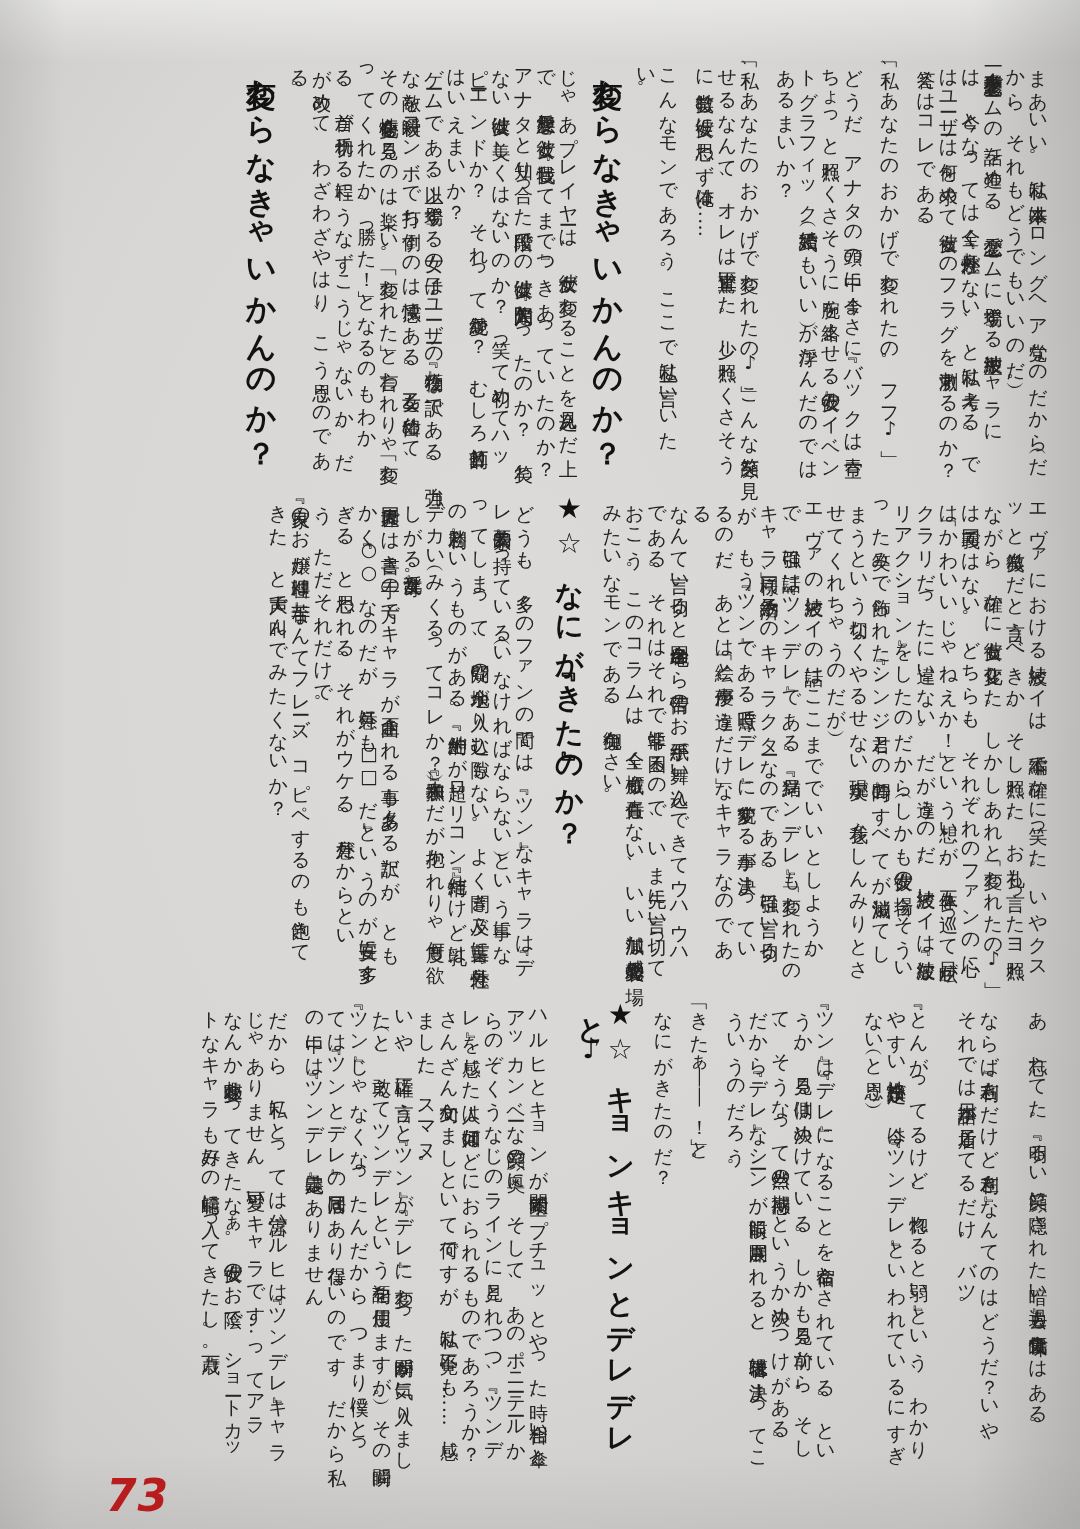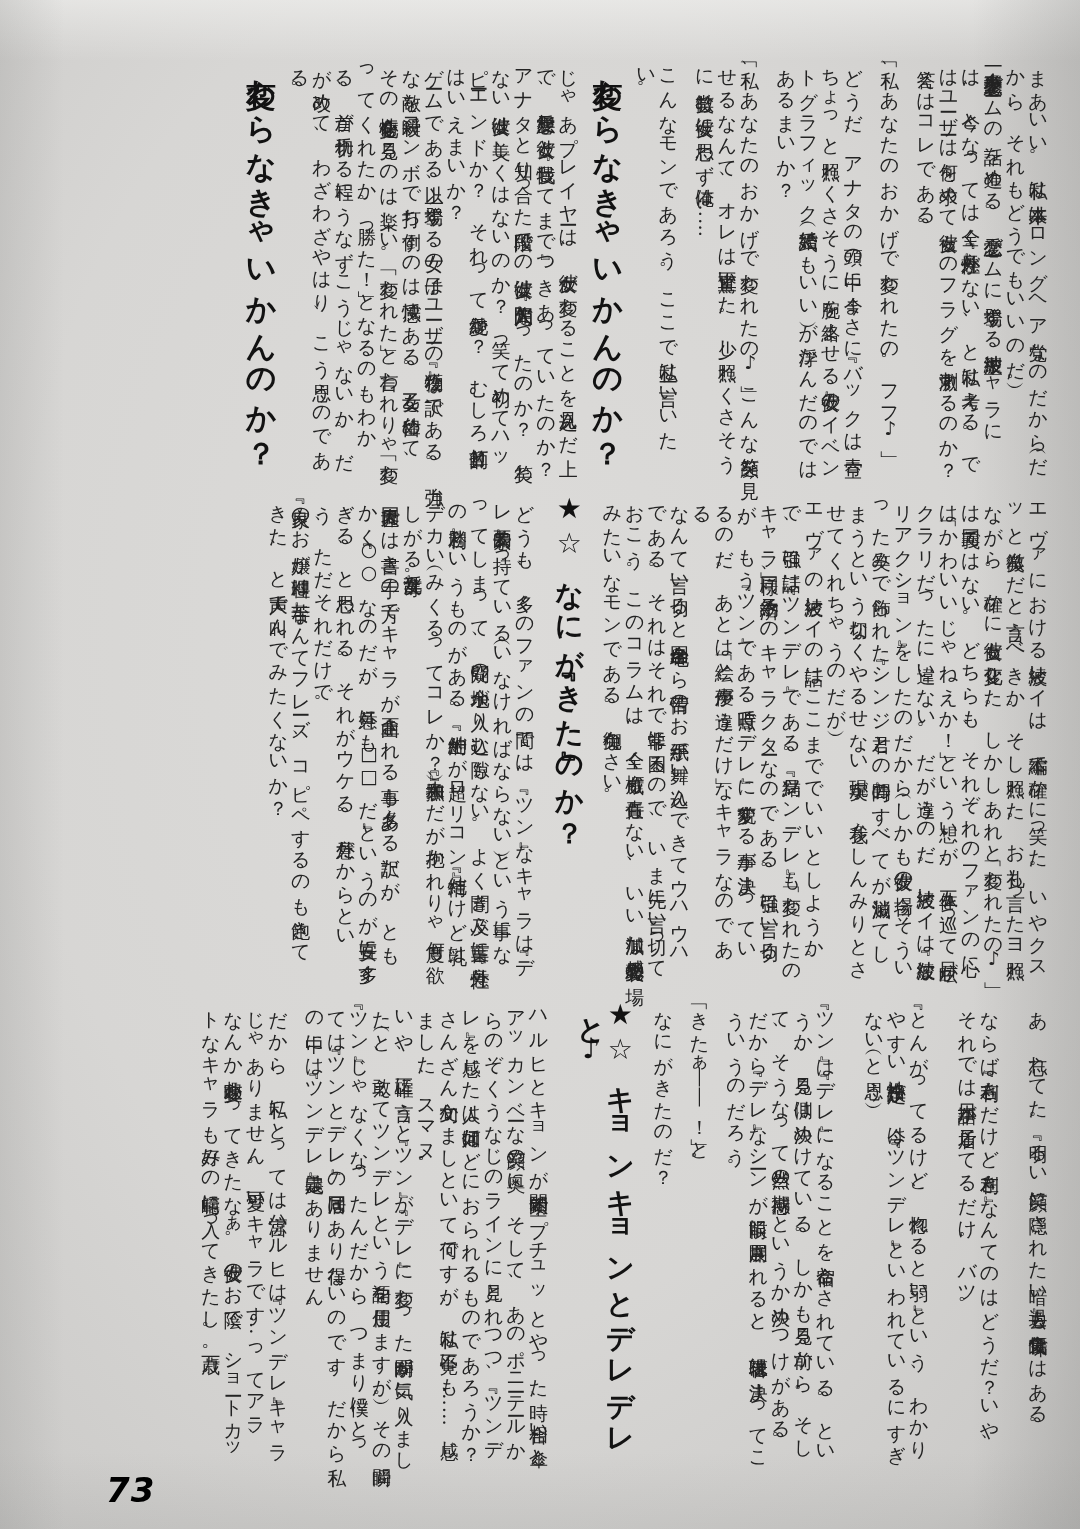--- a/index.html
+++ b/index.html
@@ -33,21 +33,21 @@
     font-family:"DejaVu Sans","Liberation Sans",sans-serif;
     font-weight:bold;color:#121212;
     font-size:30px;line-height:1.04;letter-spacing:2px;
     margin-block:12px;
   }
   p.heading-sub{font-size:28px;margin-block:18px;}
   #page-number{
     position:absolute;left:106px;top:1470px;
     font-family:"DejaVu Sans","Liberation Sans",sans-serif;
     font-weight:bold;font-style:italic;
-    font-size:34px;color:#000000;letter-spacing:1px;
+    font-size:44px;color:#b91c1c;letter-spacing:1px;
   }
 </style>
 </head>
 <body>
 
 <div class="paper"></div>
 
 <div id="band-top" class="vband">
     <p class="body">まあいい。私は本来はロングヘア党なのだから（だから、それもどうでもいいのだ）。</p>
     <p class="body">一夫多妻型恋愛ゲームの話を進める。恋愛ゲームに登場する綾波型キャラには、今となっては全く『意外性』がない、と私は考える。ではユーザーは何を求めて彼女らのフラグを刺激するのか？　答えはコレである。</p>

